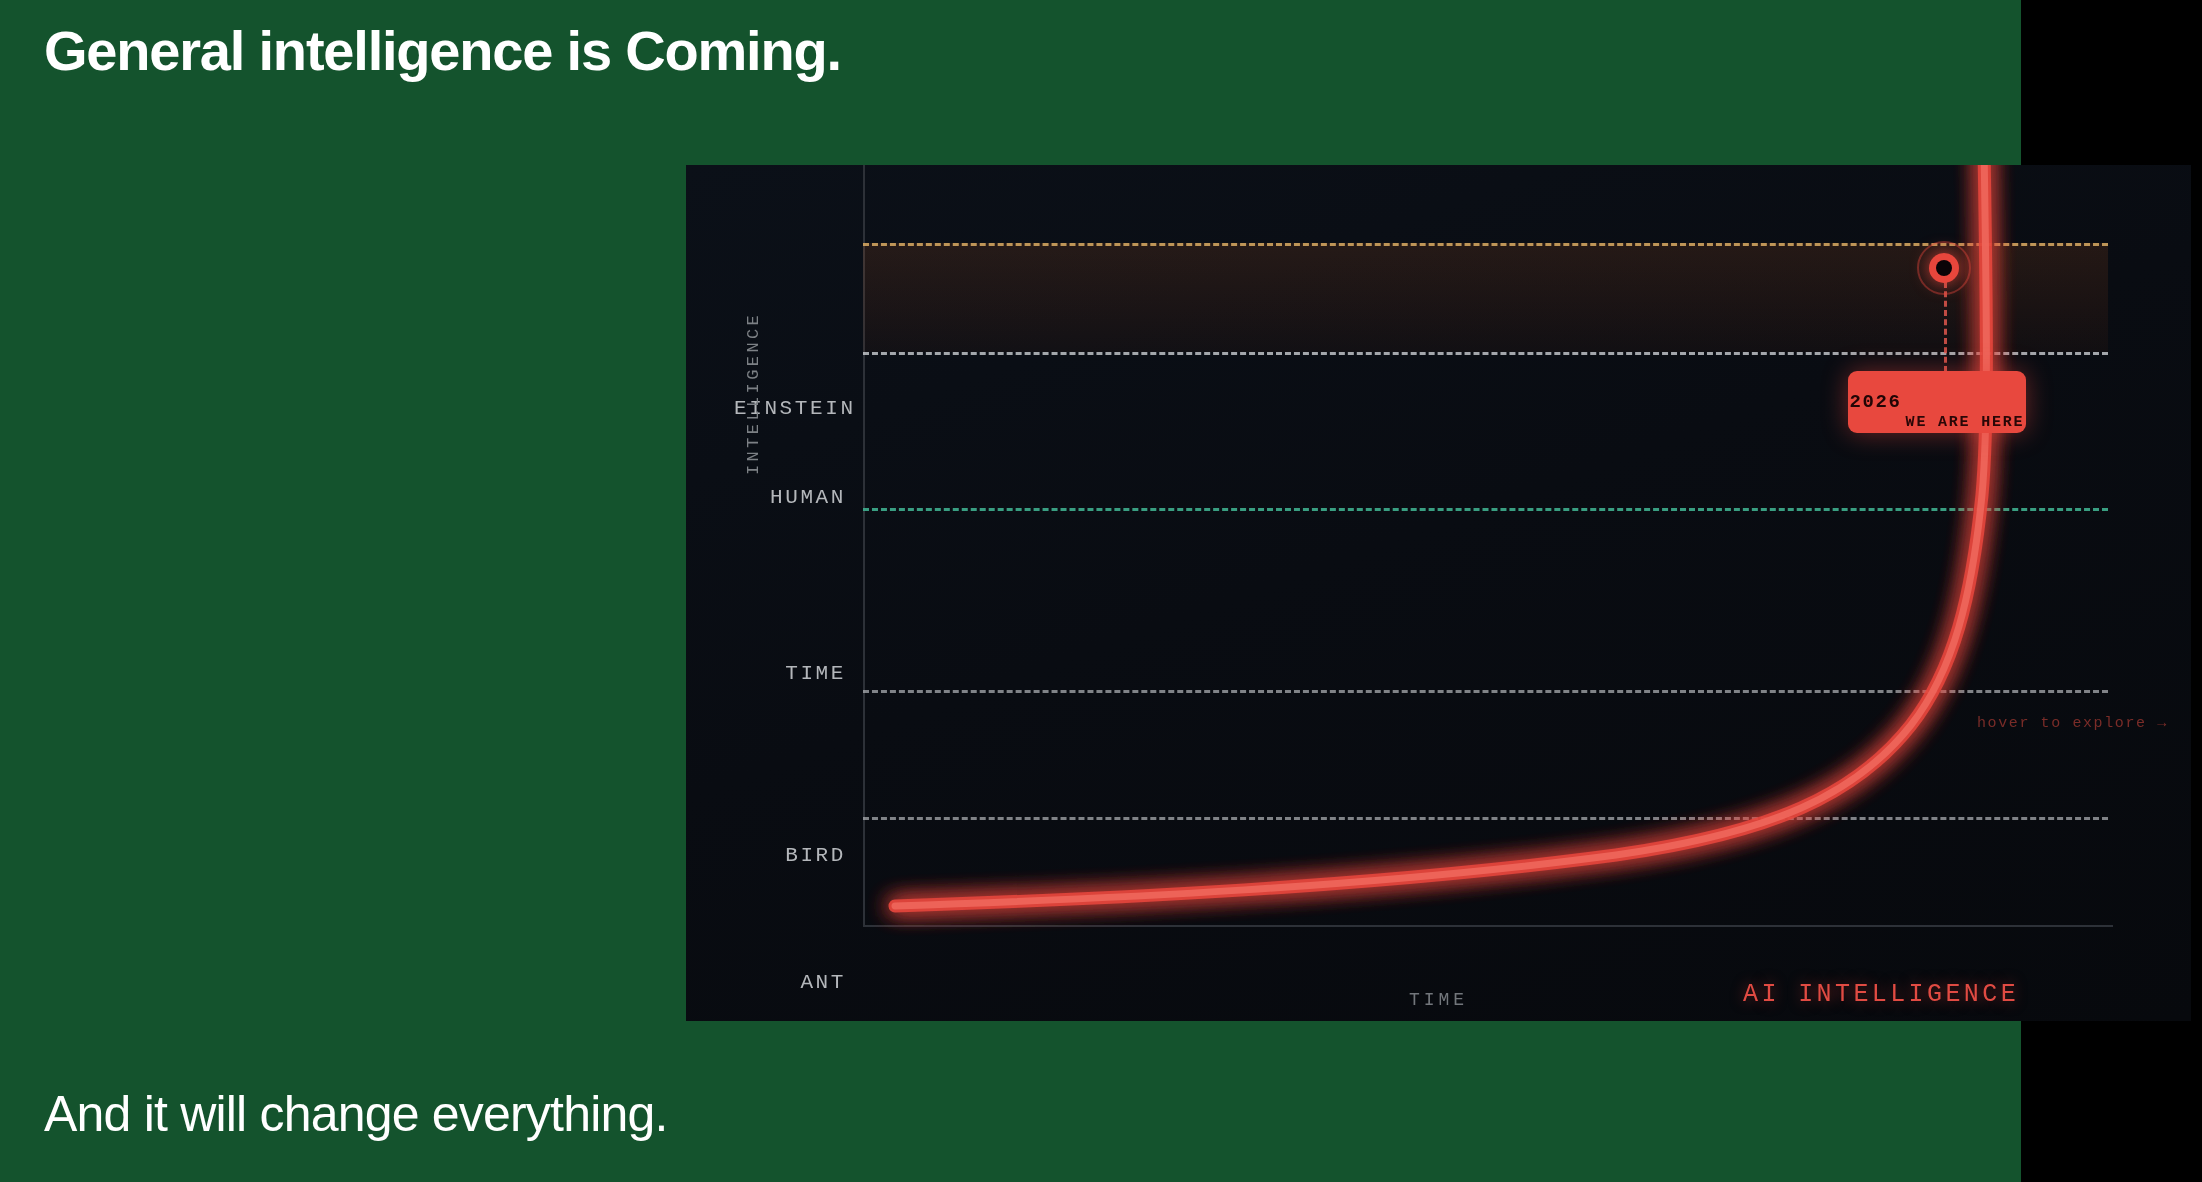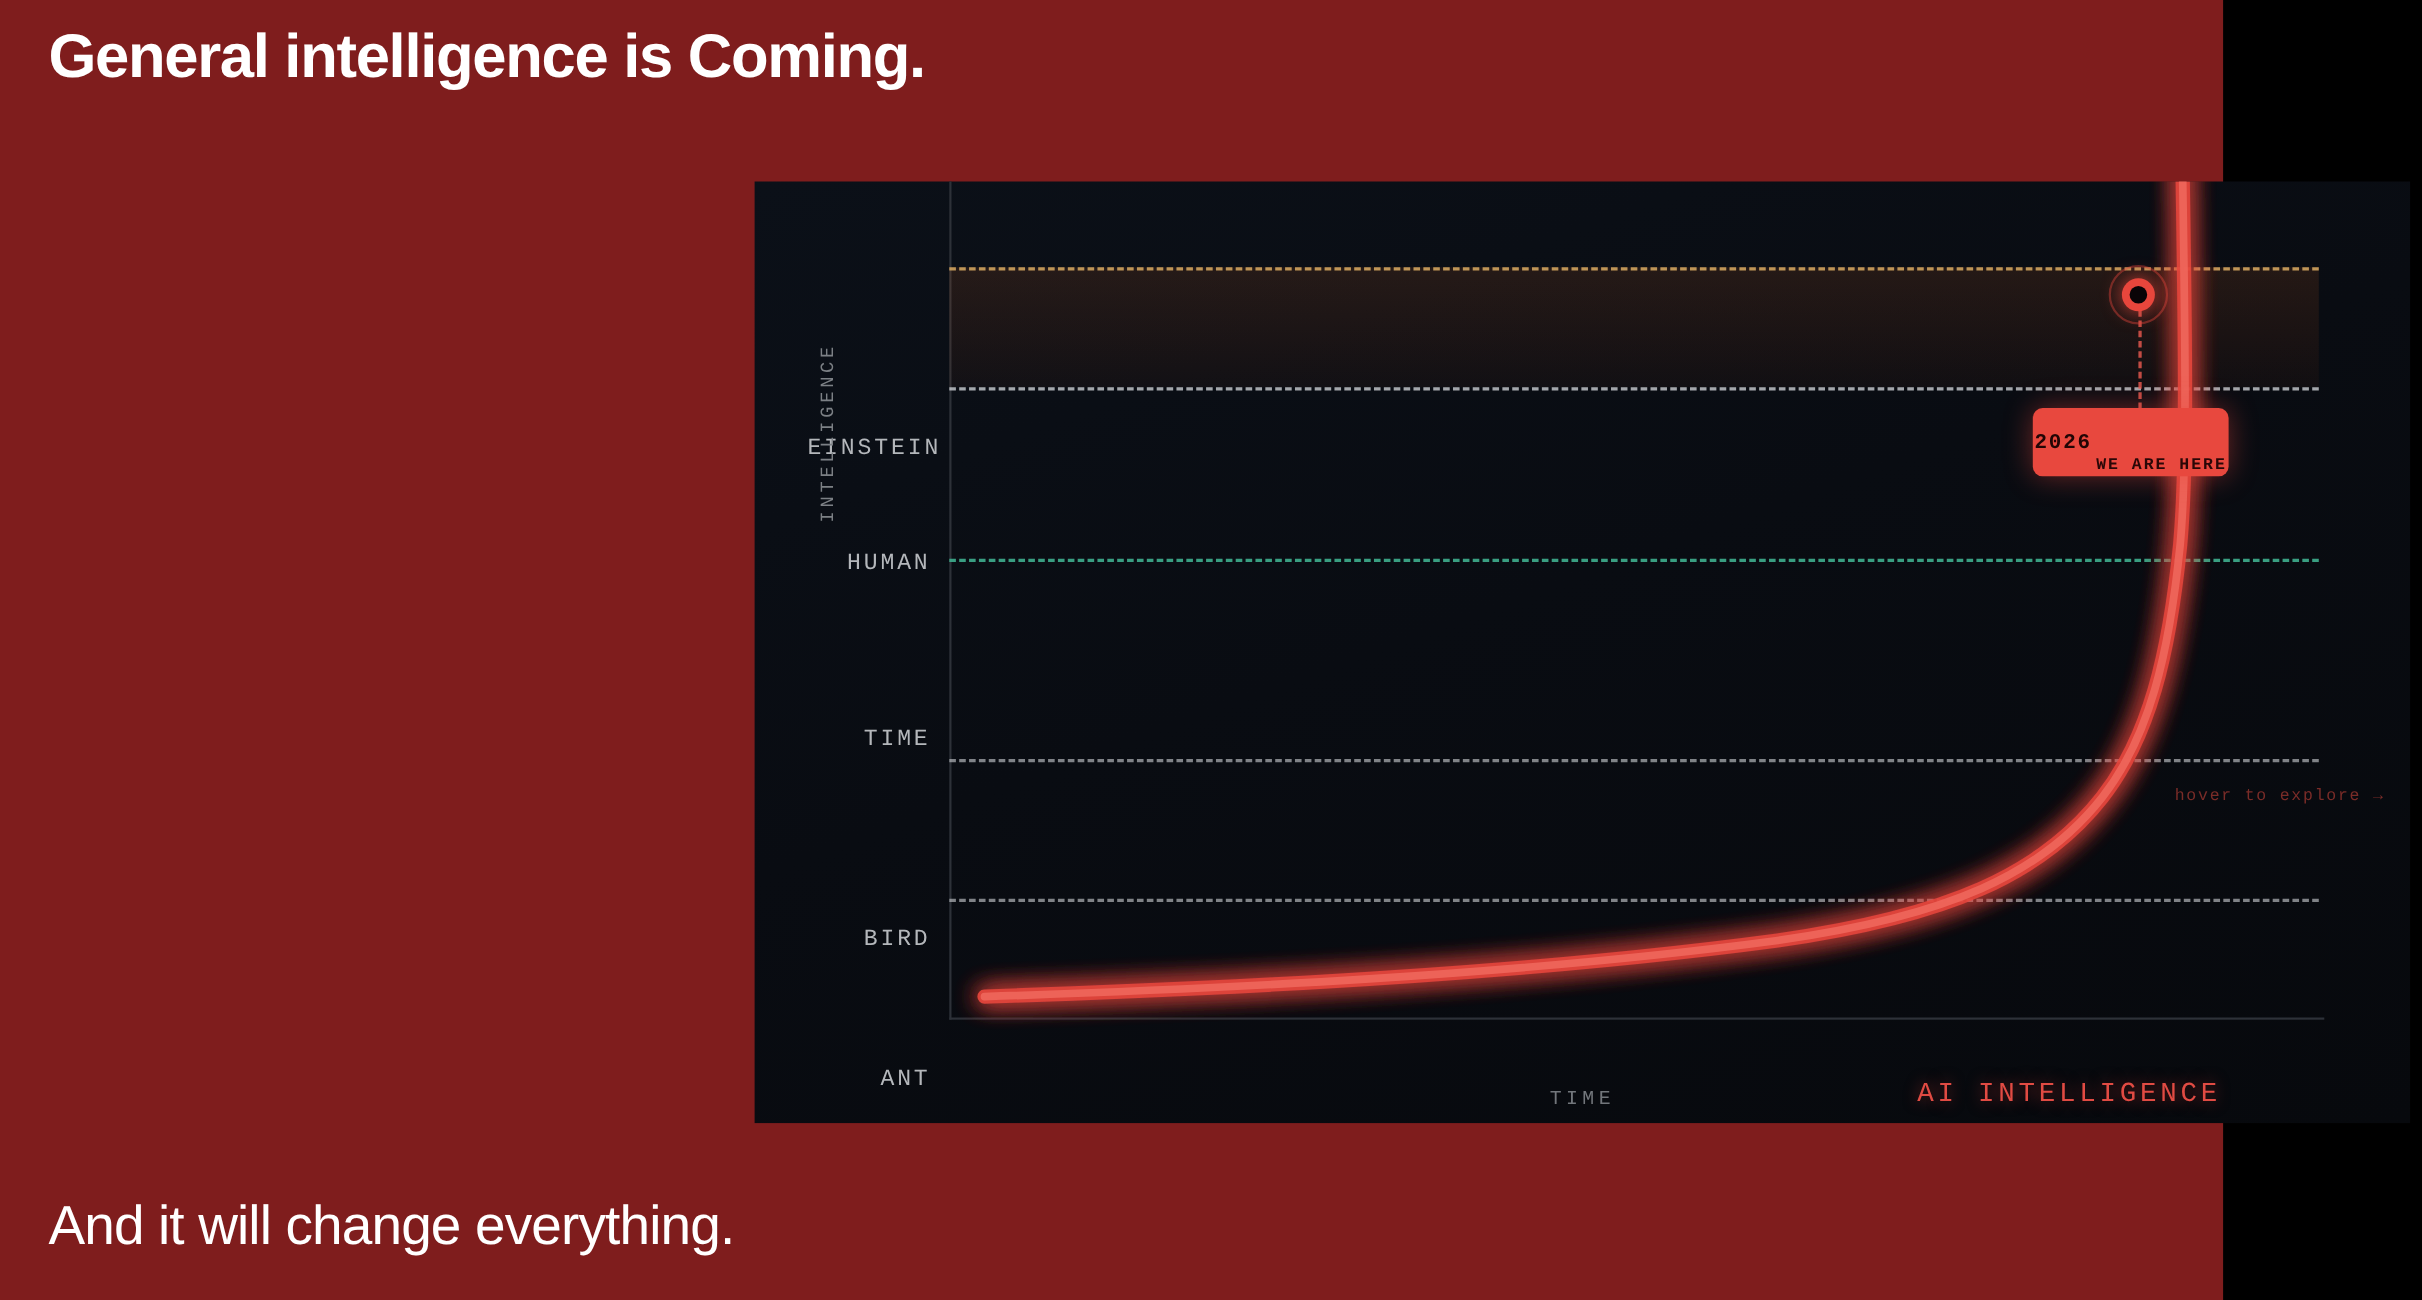--- a/index.html
+++ b/index.html
@@ -5,21 +5,21 @@
   * { box-sizing: border-box; margin: 0; padding: 0; }
   html, body {
     width: 2202px; height: 1182px;
     background: #000000;
     overflow: hidden;
     font-family: "Liberation Sans", sans-serif;
   }
   .page {
     position: relative;
     width: 2021px; height: 1182px;
-    background: #7f1d1d;
+    background: #14532d;
   }
 
   
   .headline {
     position: absolute;
     left: 44px; top: 18px;
     font-family: "Liberation Sans", sans-serif;
     font-size: 56px;
     font-weight: 700;
     letter-spacing: -1.2px;
@@ -230,21 +230,21 @@
 <body>
 
 <div class="page">
 
   <h1 class="headline">General intelligence is Coming.</h1>
 
   <div class="chart-panel">
 
     <div class="ylabel-holder">
       <div class="ylabel" style="top:243px; width:160px;padding-left:48px;">EINSTEIN</div>
-      <div class="ylabel" style="top:348px; width:160px;">HUMAN</div>
+      <div class="ylabel" style="top:332px; width:160px;">HUMAN</div>
       <div class="ylabel" style="top:508px; width:160px;">TIME</div>
       <div class="ylabel" style="top:690px; width:160px;">BIRD</div>
       <div class="ylabel" style="top:817px; width:160px;">ANT</div>
     </div>
 
     <div class="axis-title-y">INTELLIGENCE</div>
     <div class="axis-title-x">TIME</div>
 
     <div class="plot">
       <div class="axis-y"></div>

